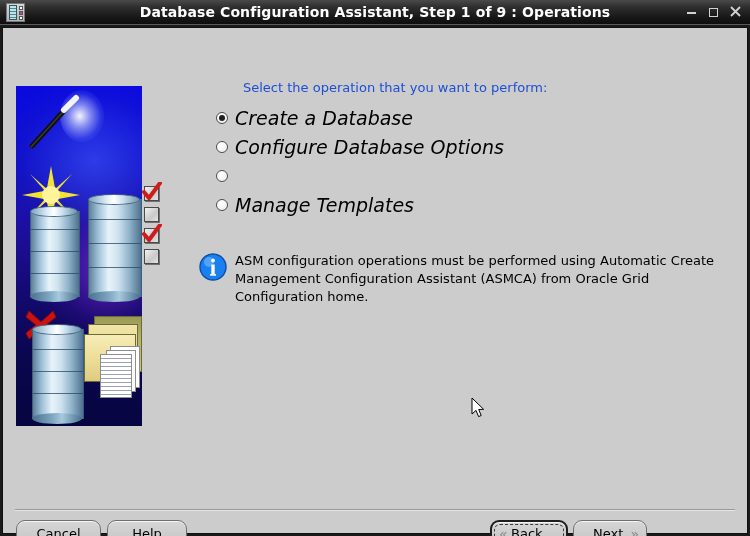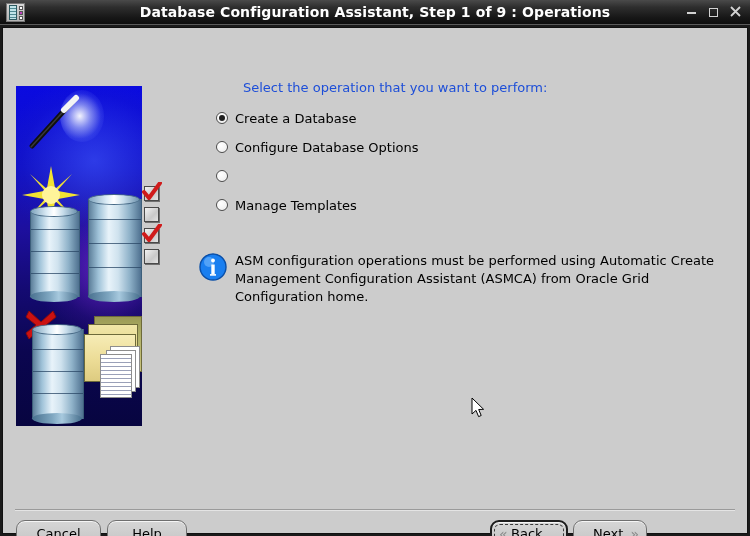--- a/index.html
+++ b/index.html
@@ -288,22 +288,23 @@
   }
   .radio-mark.sel::after {
     content: "";
     position: absolute;
     left: 2px; top: 2px;
     width: 6px; height: 6px;
     border-radius: 50%;
     background: #202020;
   }
   .radio-label {
-    font-size: 13px;
+    font-size: 19px;
     color: #000;
+    font-style: italic;
   }
 
   
   #info-icon {
     position: absolute;
     left: 196px; top: 225px;
     width: 28px; height: 28px;
   }
   #info-text {
     position: absolute;

